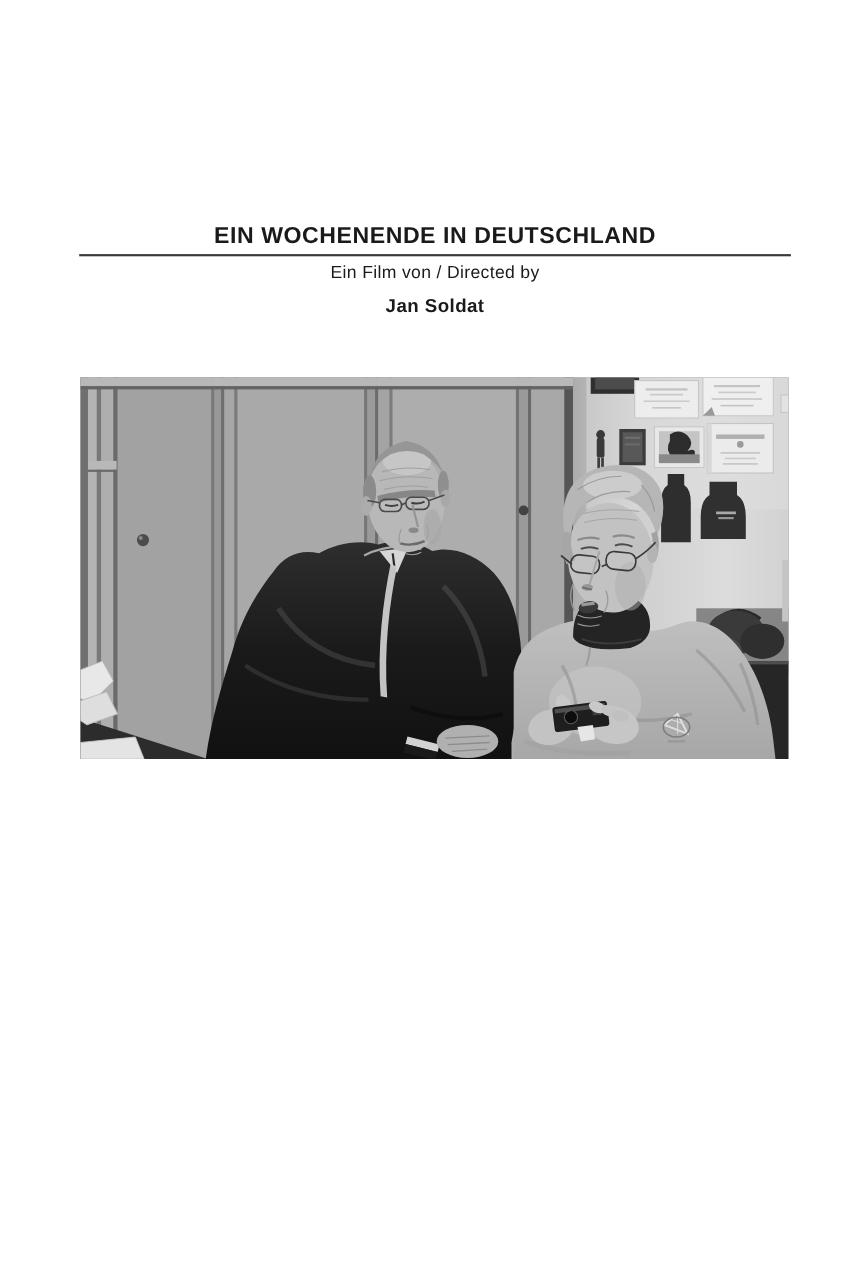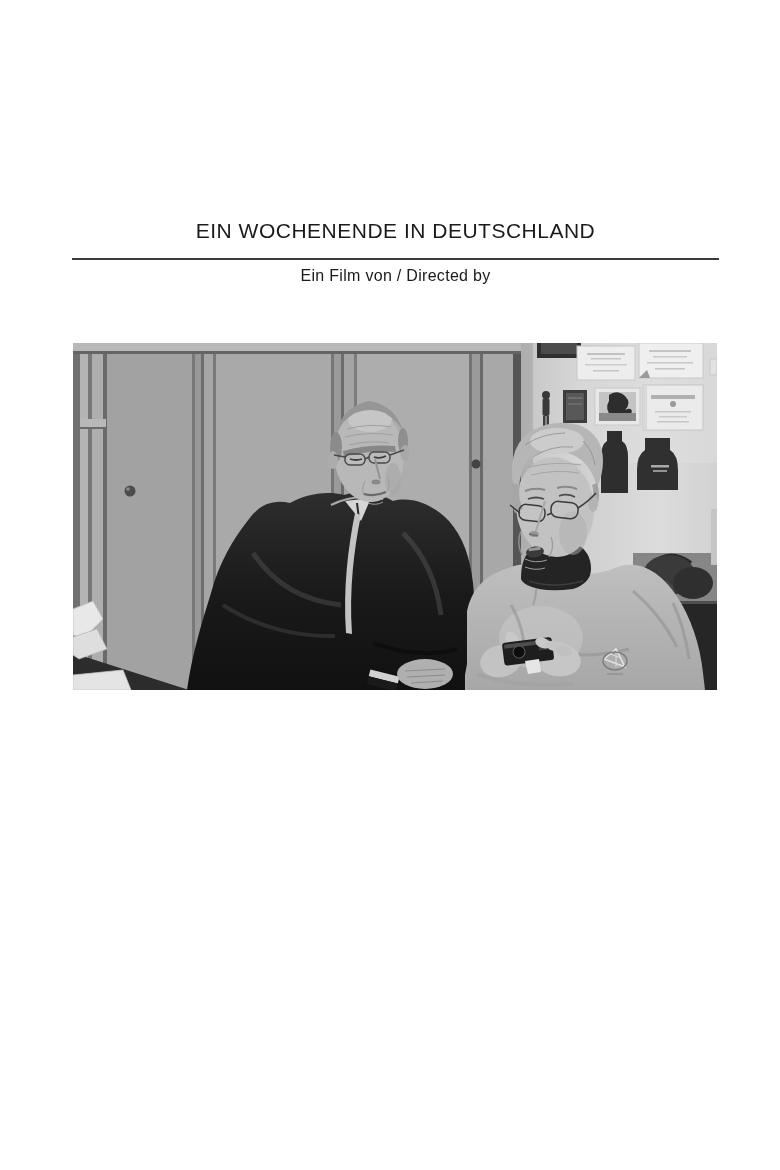--- a/index.html
+++ b/index.html
@@ -8,41 +8,42 @@
     width:780px;height:1170px;
     background:#ffffff;
     font-family:"Liberation Sans","DejaVu Sans",sans-serif;
     overflow:hidden;
   }
   .title-block{
     position:absolute;left:72px;top:204px;width:647px;
     text-align:center;color:#1a1a1a;
   }
   .film-title{
-    margin:16px;font-size:21px;line-height:22px;font-weight:400;
+    margin:0;font-size:21px;line-height:22px;font-weight:700;
     letter-spacing:.5px;white-space:nowrap;
   }
   .title-rule{height:2px;background:#3a3a3a;margin:5px 0 0 0;border:0;}
   .credit-line{margin-top:9px;font-size:16px;line-height:14px;letter-spacing:.3px;}
   .director-name{margin-top:14px;font-size:17px;line-height:17px;font-weight:700;letter-spacing:.4px;}
   .photo{
     position:absolute;left:73px;top:343px;width:644px;height:347px;
     overflow:hidden;background:#9e9e9e;
   }
   .photo svg{display:block;width:644px;height:347px;filter:grayscale(1) blur(.4px);}
 </style>
 </head>
 <body>
 
 <div class="page">
 
   <div class="title-block">
     <h1 class="film-title">EIN WOCHENENDE IN DEUTSCHLAND</h1>
     <div class="title-rule"></div>
     <div class="credit-line">Ein Film von / Directed by</div>
+    <div class="director-name">Jan Soldat</div>
   </div>
 
   <div class="photo" role="img" aria-label="Black-and-white film still: two elderly men sit side by side in front of a wooden wardrobe; the man on the right inspects a small camera while the man on the left in a dark track jacket looks on; framed certificates hang on the wall behind them">
     <svg viewBox="0 0 644 347" preserveAspectRatio="none" xmlns="http://www.w3.org/2000/svg">
       <defs>
         <linearGradient id="wallg" x1="0" y1="0" x2="1" y2="0">
           <stop offset="0" stop-color="#a9adad"></stop>
           <stop offset=".3" stop-color="#ccd0d0"></stop>
           <stop offset=".7" stop-color="#d9dddd"></stop>
           <stop offset="1" stop-color="#cfd3d3"></stop>

